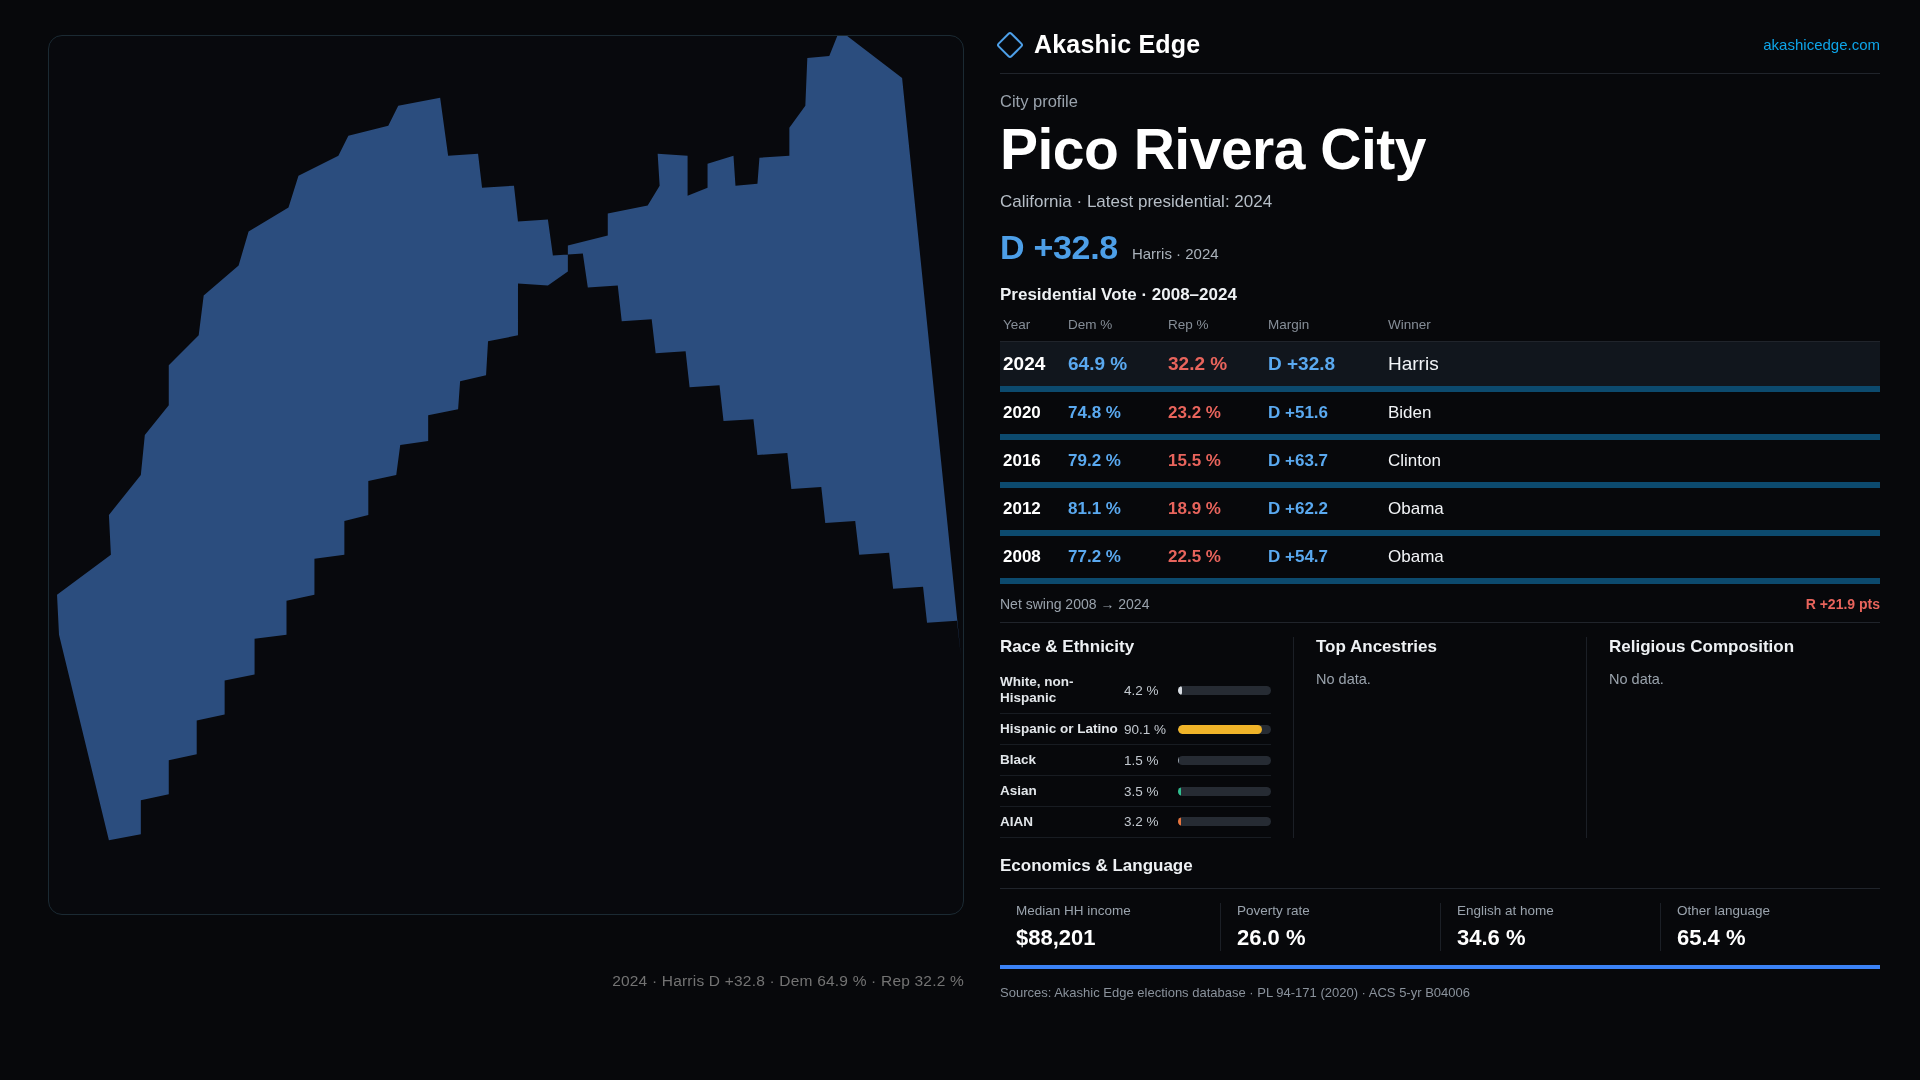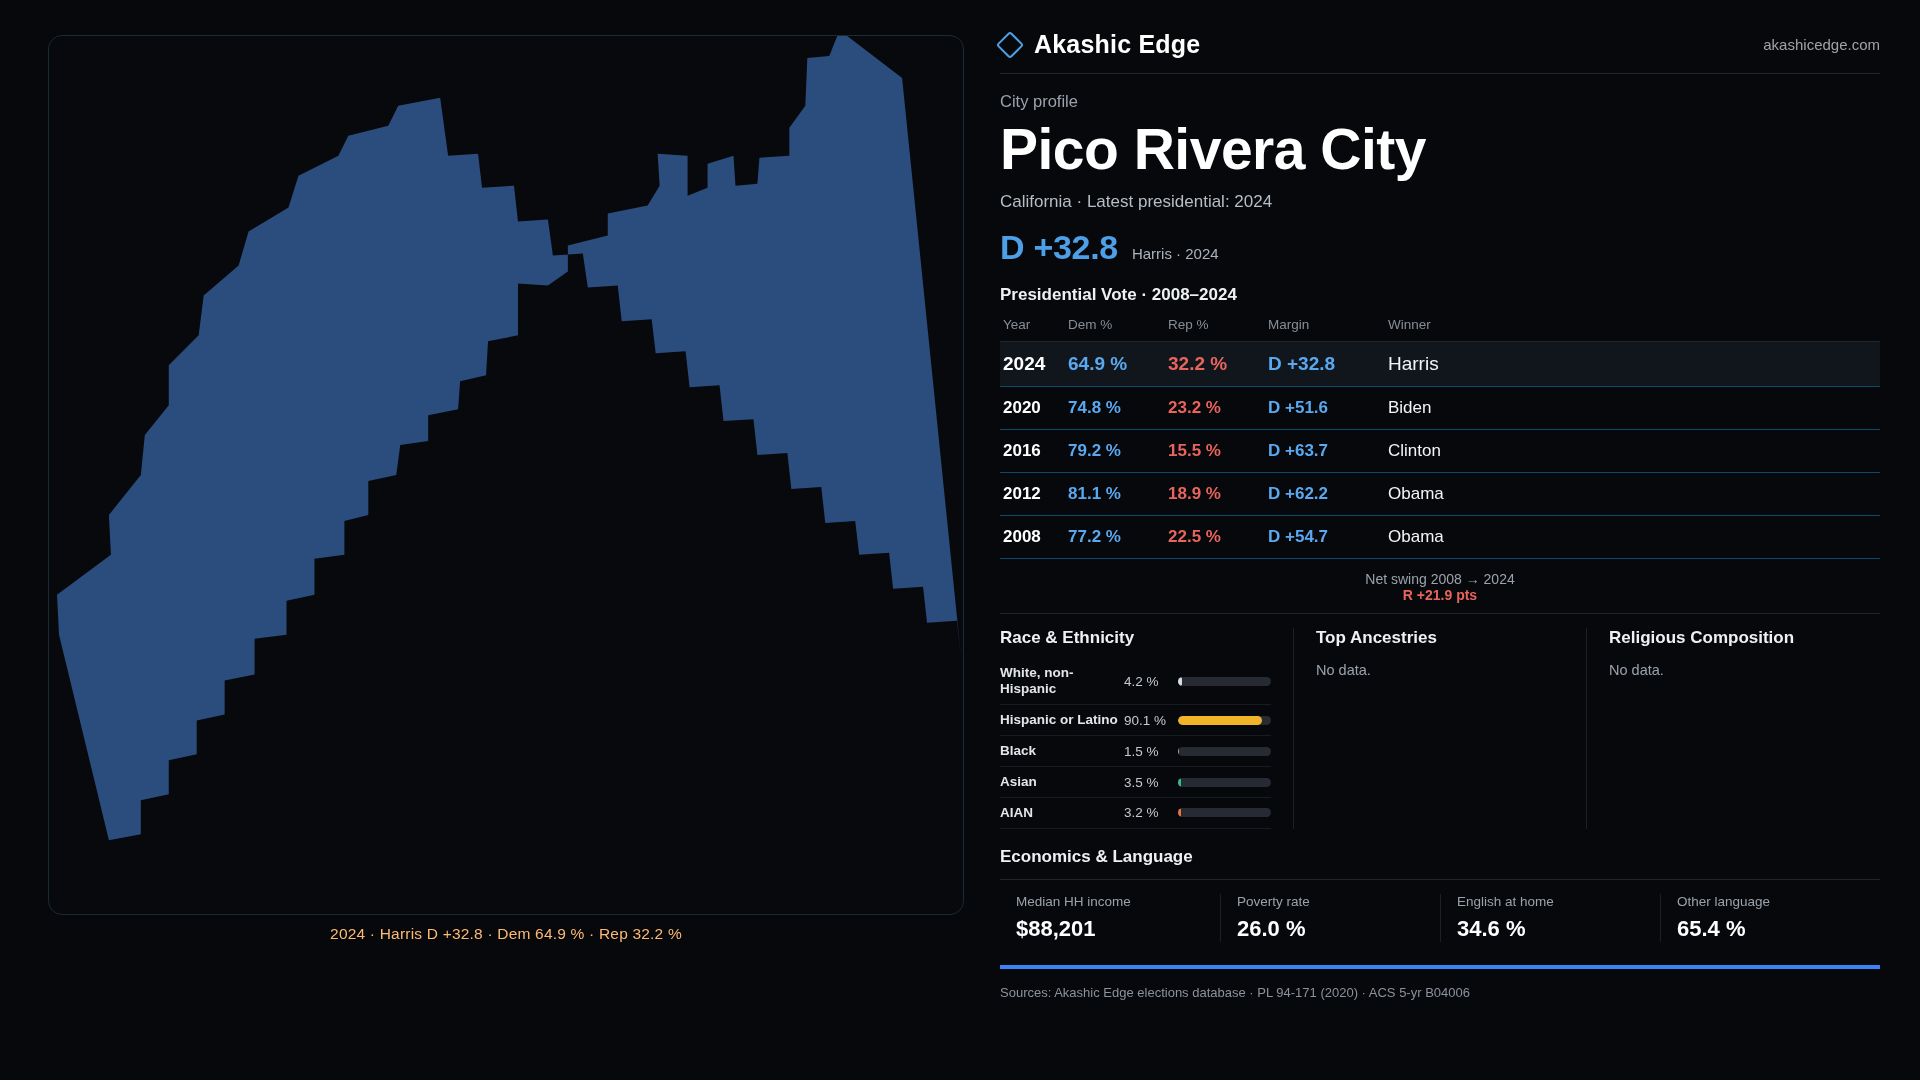--- a/index.html
+++ b/index.html
@@ -29,26 +29,26 @@
     left: 48px; top: 35px;
     width: 916px; height: 880px;
     border: 1px solid #1b2a33;
     border-radius: 14px;
     background: #08090d;
     overflow: hidden;
   }
   .map-svg { display: block; width: 100%; height: 100%; }
   .map-caption {
     position: absolute;
-    top: 925px;
+    top: 972px;
     left: 48px;
     width: 916px;
-    text-align: center;
+    text-align: right;
     font-size: 15.5px;
-    color: #fdba74;
+    color: #737373;
     letter-spacing: .2px;
   }
 
   
   .content {
     flex: 1;
     padding: 30px 40px 0 0;
     position: relative;
   }
   .inner { width: 880px; margin-left: 0; }
@@ -70,21 +70,21 @@
     flex: none;
   }
   .brand-name {
     font-size: 25px;
     font-weight: bold;
     letter-spacing: .2px;
     color: #ffffff;
   }
   .brand-url {
     font-size: 15px;
-    color: #a3a3a3;
+    color: #0ea5e9;
   }
 
   .kicker {
     margin-top: 18px;
     font-size: 16.5px;
     color: #9aa3ad;
   }
   .title {
     font-size: 57px;
     font-weight: bold;
@@ -131,21 +131,21 @@
   table.vote th {
     text-align: left;
     font-size: 13.5px;
     font-weight: normal;
     color: #868e98;
     padding: 0 0 9px 0;
     border-bottom: 1px solid #20242b;
   }
   table.vote td {
     padding: 11px 0;
-    border-bottom: 1px solid #0c4a6e;
+    border-bottom: 6px solid #0c4a6e;
     font-size: 17px;
   }
   table.vote tr.highlight td {
     background: #11161d;
     font-size: 19px;
   }
   .c-year  { width: 68px; font-weight: bold; color: #ffffff; padding-left: 3px !important; }
   .c-dem   { width: 100px; color: #5aa9f0; font-weight: bold; }
   .c-rep   { width: 100px; color: #e8645c; font-weight: bold; }
   .c-margin{ width: 120px; color: #5aa9f0; font-weight: bold; }
@@ -153,21 +153,20 @@
   tr.highlight .c-winner { font-size: 21px; }
 
   .swing-row {
     display: flex;
     justify-content: space-between;
     align-items: center;
     width: 880px;
     margin-top: 12px;
     padding-bottom: 10px;
     border-bottom: 1px solid #20242b;
-    flex-direction: column;
   }
   .swing-label { font-size: 14px; color: #9aa3ad; }
   .swing-value { font-size: 14px; font-weight: bold; color: #e8645c; }
 
   
   .demo-cols {
     display: flex;
     gap: 0;
     margin-top: 14px;
     width: 880px;

